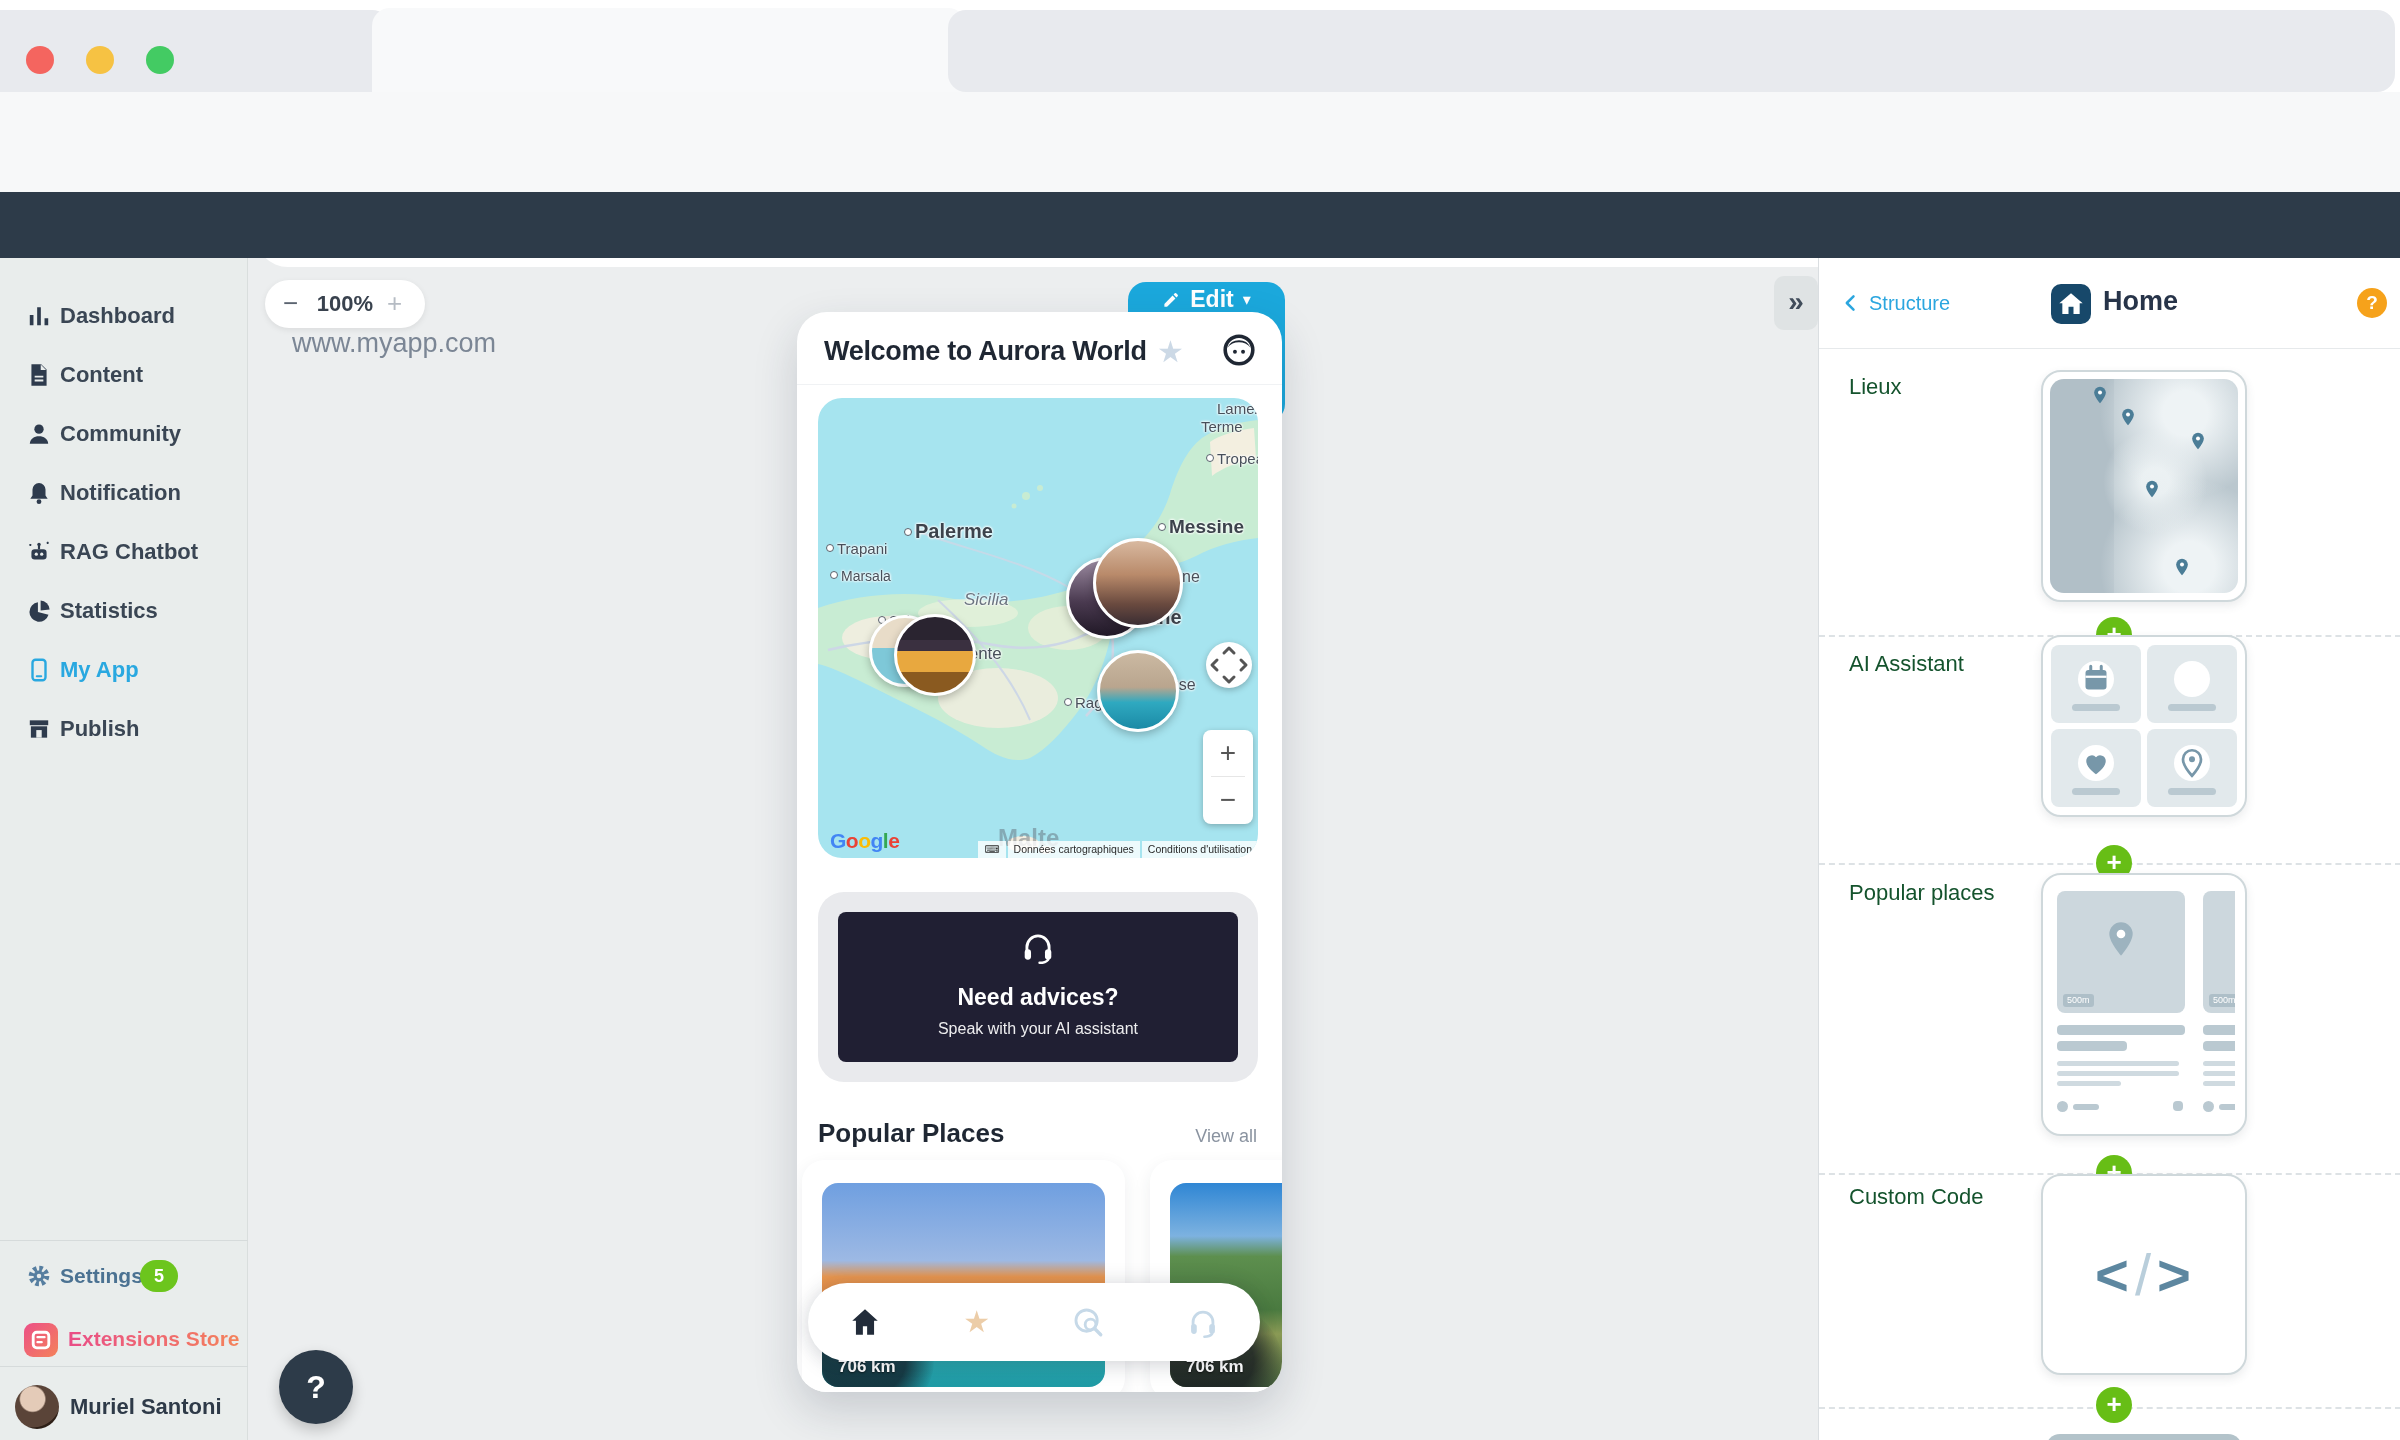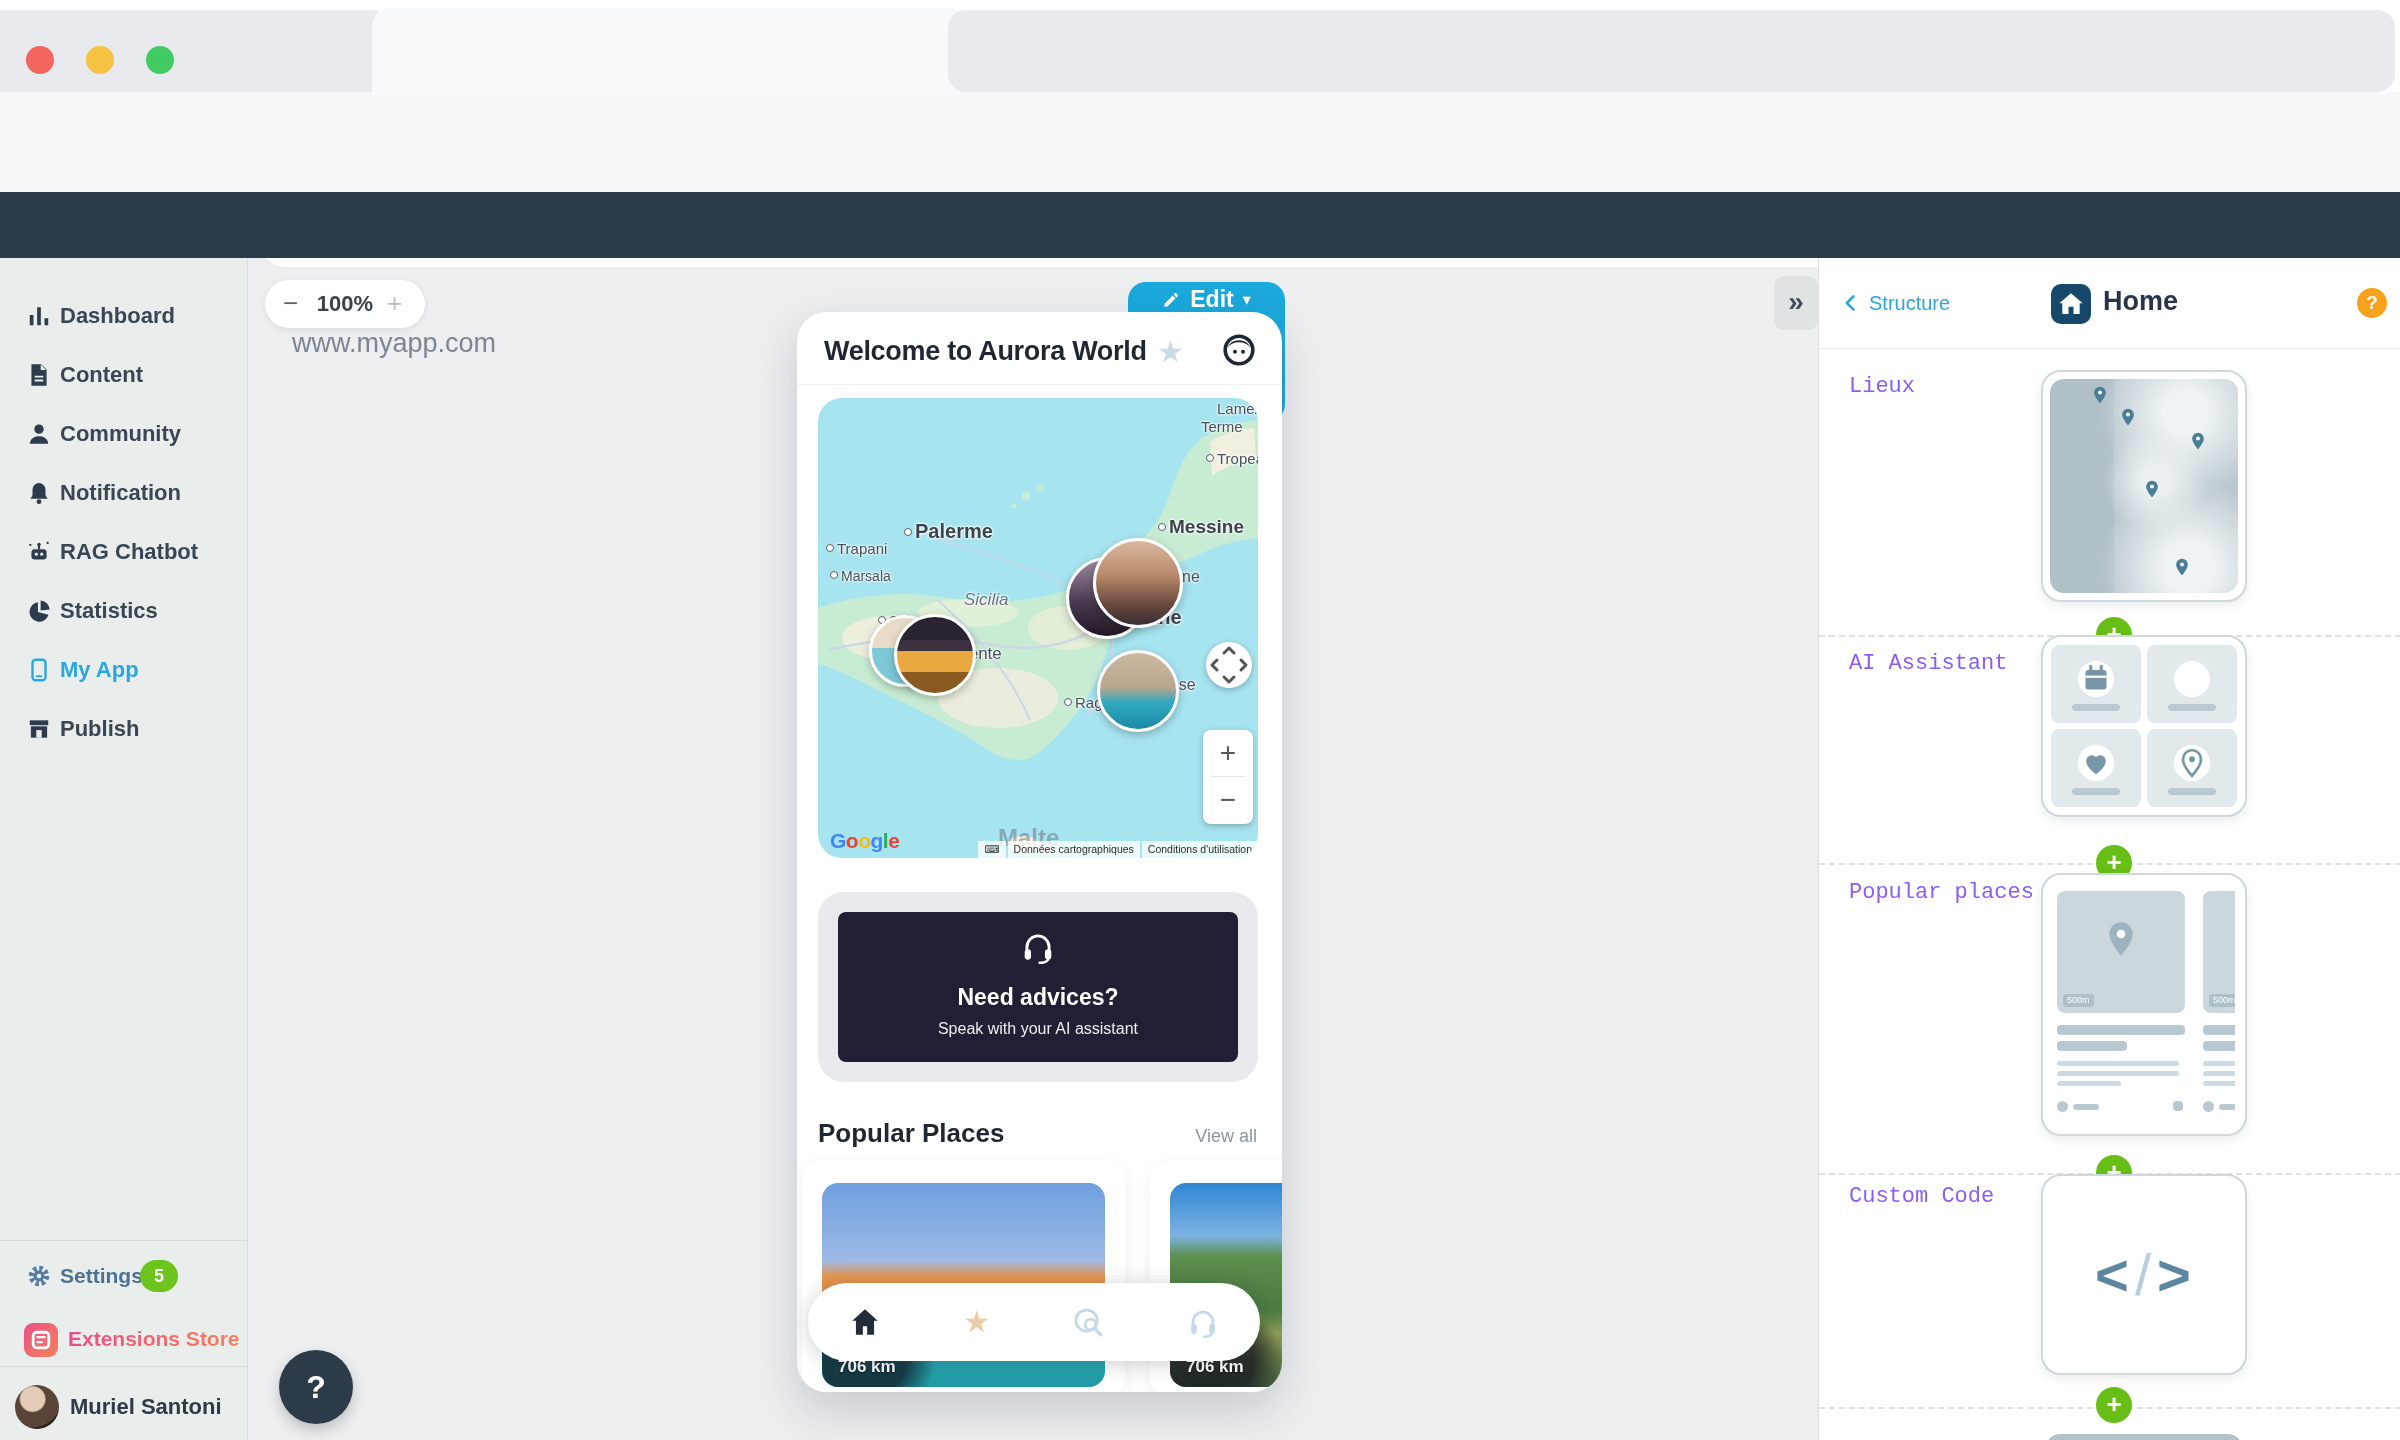--- a/index.html
+++ b/index.html
@@ -98,21 +98,21 @@
   .pnav .nico{width:34px;height:34px;cursor:pointer;}
   .pnav .star{font-size:30px;color:#eccda8;line-height:34px;text-align:center;cursor:pointer;}
   
   .panel{left:1818px;top:258px;width:582px;height:1182px;background:#fff;border-left:1px solid #dadee1;box-sizing:border-box;overflow:hidden;}
   .phead{position:absolute;left:0;top:0;width:582px;height:90px;border-bottom:1px solid #e6e9eb;background:#fff;}
   .backlink{position:absolute;left:22px;top:30px;height:30px;display:flex;align-items:center;gap:8px;color:#2ba6df;font-size:20px;cursor:pointer;}
   .homeicon{position:absolute;left:232px;top:26px;width:40px;height:40px;border-radius:10px;background:#17486a;color:#fff;}
   .hometitle{position:absolute;left:284px;top:28px;font-size:27px;font-weight:bold;color:#273449;}
   .panelhelp{position:absolute;left:538px;top:30px;width:30px;height:30px;border-radius:50%;background:#f6a21b;color:#fff;
              font-size:19px;font-weight:bold;text-align:center;line-height:30px;cursor:pointer;}
-  .seclabel{position:absolute;left:30px;font-size:22px;color:#8b5cf6;font-weight:500;font-family:Liberation Mono, monospace;}
+  .seclabel{position:absolute;left:30px;font-size:22px;color:#14532d;font-weight:500;}
   .seccard{position:absolute;left:222px;width:206px;background:#fff;border:2px solid #cfd8db;border-radius:20px;
            box-shadow:0 4px 10px rgba(60,70,80,.10);box-sizing:border-box;cursor:pointer;}
   .dashline{position:absolute;left:0;width:582px;border-top:2px dashed #dde2e5;}
   .plusbtn{position:absolute;left:277px;width:36px;height:36px;border-radius:50%;background:#67be16;color:#fff;
            font-size:26px;font-weight:bold;text-align:center;line-height:34px;cursor:pointer;}
   .minimap{position:absolute;left:7px;top:7px;right:7px;bottom:7px;border-radius:14px;overflow:hidden;
      background:
        radial-gradient(circle at 72% 16%,#eef3f5 0 10%,rgba(238,243,245,0) 38%),
        radial-gradient(circle at 56% 48%,#eaf0f2 0 9%,rgba(234,240,242,0) 34%),
        radial-gradient(circle at 74% 88%,#eef3f5 0 11%,rgba(238,243,245,0) 38%),

